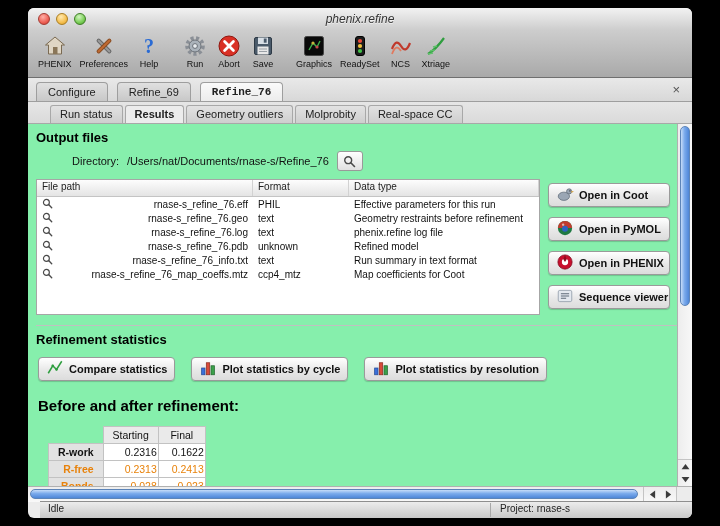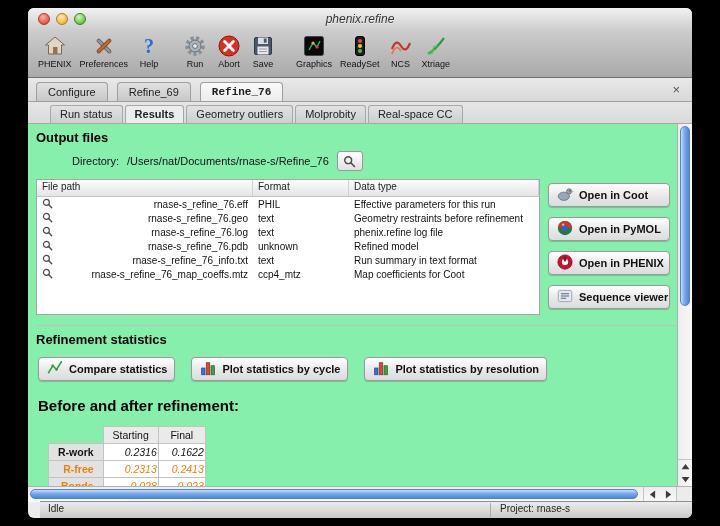--- a/index.html
+++ b/index.html
@@ -89,21 +89,21 @@
     box-sizing:border-box; white-space:nowrap;
   }
   .divider { border-top:1px solid #c0c0c0; margin:10px 8px 6px 0; }
   .stat-btn-row { display:flex; gap:16px; margin:10px 0 16px 2px; }
   .stat-btn-row .pbtn { margin-bottom:0; width:auto; }
   .before { font-size:15px; font-weight:bold; color:#000; margin:16px 0 12px 2px; }
   table.stats { border-collapse:collapse; margin:8px 0 0 12px; font-size:10.5px; color:#111; }
   .stats th.ch { font-weight:normal; padding:2px 9px; text-align:center; background:#eaeaea; border:1px solid #c2c2c2; }
   .stats td.corner { border:none; background:transparent; }
   .stats td.rl { font-weight:bold; text-align:right; padding:2px 9px; background:#e2e2e2; border:1px solid #c2c2c2; }
-  .stats td.v { text-align:right; padding:2px 1px; background:#fff; border:1px solid #c2c2c2; min-width:44px;font-style:italic; }
+  .stats td.v { text-align:right; padding:2px 1px; background:#fff; border:1px solid #c2c2c2; min-width:44px; }
   .hl { color:#e8820a; }
   
   .vscroll {
     position:absolute; top:116px; bottom:32px; right:0; width:15px;
     background:linear-gradient(to right,#ededed,#f8f8f8); border-left:1px solid #b0b0b0; box-sizing:border-box;
   }
   .vthumb {
     position:absolute; top:2px; left:2px; width:10px; height:180px; border-radius:6px;
     background:linear-gradient(to right,#c6dcf8,#7aaaec 45%,#4e86d8); border:1px solid #5c84b8; box-sizing:border-box;
   }

